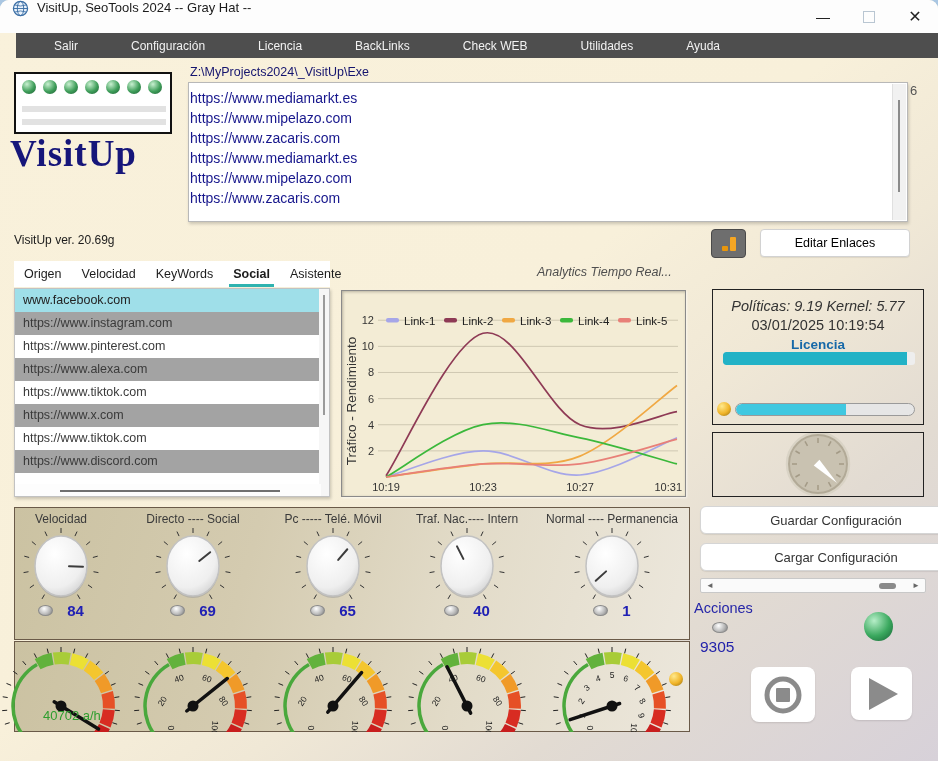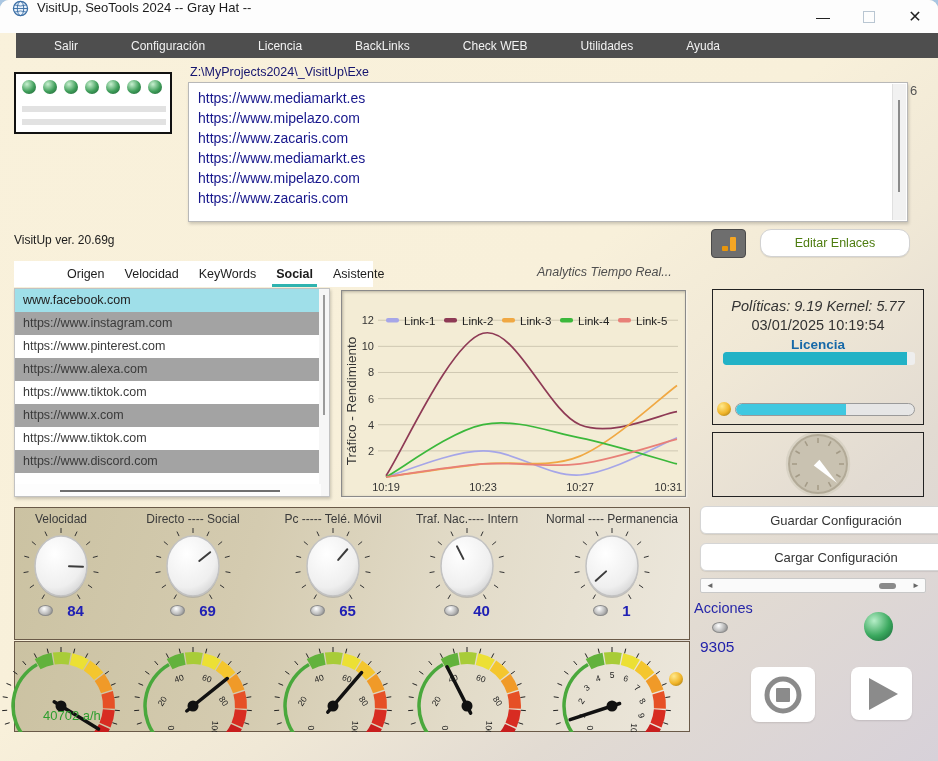--- a/index.html
+++ b/index.html
@@ -18,30 +18,30 @@
   .menuitem{color:#f2f2f2;font-size:12px;white-space:nowrap;}
   
   .logobox{position:absolute;left:14px;top:72px;width:158px;height:62px;background:#fff;border:2px solid #111;box-sizing:border-box;}
   .dotrow{position:absolute;left:6px;top:6px;display:flex;gap:7px;}
   .gdot{width:14px;height:14px;border-radius:50%;background:radial-gradient(circle at 35% 30%,#c8f0d0,#3f9e5a 55%,#1c5c32);}
   .lline{position:absolute;left:6px;width:144px;height:6px;background:#e2e2e2;}
   .logotext{position:absolute;left:10px;top:132px;width:175px;font-family:"Liberation Serif",serif;font-weight:bold;font-size:37px;color:#16167a;letter-spacing:1px;}
   .version{position:absolute;left:14px;top:233px;font-size:12px;color:#1b1b1b;}
   
   .pathlabel{position:absolute;left:190px;top:65px;font-size:12.5px;color:#14146e;}
-  .urlbox{position:absolute;left:188px;top:82px;width:720px;height:140px;background:#fff;border:1px solid #b8b8b8;box-shadow:1px 2px 3px rgba(0,0,0,.18);box-sizing:border-box;padding:5px 9px;}
+  .urlbox{position:absolute;left:188px;top:82px;width:720px;height:140px;background:#fff;border:1px solid #b8b8b8;box-shadow:1px 2px 3px rgba(0,0,0,.18);box-sizing:border-box;padding:5px 1px;}
   .urlline{font-size:14px;line-height:20px;color:#17178c;white-space:nowrap;}
   .urlvscroll{position:absolute;right:1px;top:1px;width:13px;height:136px;background:#f1f1f1;border-left:1px solid #e0e0e0;}
   .urlvthumb{position:absolute;left:5px;top:16px;width:2px;height:92px;background:#8a8a8a;}
   .countlabel{position:absolute;left:910px;top:83px;font-size:13px;color:#555;}
   
   .gabtn{position:absolute;left:711px;top:229px;width:33px;height:27px;background:#6e6e6e;border:1px solid #4a4a4a;border-radius:4px;display:flex;align-items:center;justify-content:center;}
-  .editbtn{position:absolute;left:760px;top:229px;width:148px;height:26px;background:#fff;border:1px solid #d2d2d2;border-radius:11px;font-size:12.5px;color:#4d7c0f;display:flex;align-items:center;justify-content:center;box-shadow:0 1px 1px rgba(0,0,0,.08);}
-  
-  .tabstrip{position:absolute;height:26px;background:#fff;display:flex;align-items:center;padding-left:43px;}
+  .editbtn{position:absolute;left:760px;top:229px;width:148px;height:26px;background:#fff;border:1px solid #d2d2d2;border-radius:4px;font-size:12.5px;color:#000000;display:flex;align-items:center;justify-content:center;box-shadow:0 1px 1px rgba(0,0,0,.08);}
+  
+  .tabstrip{position:absolute;height:26px;background:#fff;display:flex;align-items:center;}
   .ltabs{left:14px;top:261px;width:316px;}
   .ctabs{left:341px;top:261px;width:190px;}
   .tab{position:relative;font-size:12.5px;color:#1c1c1c;padding:0 10px;height:100%;display:flex;align-items:center;white-space:nowrap;}
   .tab.active{font-weight:bold;}
   .tab.active:after{content:"";position:absolute;left:6px;right:6px;bottom:0;height:3px;background:#2fb3b0;}
   .extratab{position:absolute;left:537px;top:265px;font-size:12.5px;font-style:italic;color:#4f4f4f;white-space:nowrap;}
   
   .leftlist{position:absolute;left:14px;top:288px;width:316px;height:209px;background:#fff;border:1px solid #c2c2c2;box-shadow:1px 2px 3px rgba(0,0,0,.2);box-sizing:border-box;overflow:hidden;}
   .lrow{height:23px;line-height:23px;font-size:12.5px;color:#3a3a3a;padding-left:8px;white-space:nowrap;}
   .lrow.alt{background:#a3a3a3;}
@@ -135,20 +135,21 @@
         <span class="gdot"></span>
         <span class="gdot"></span>
         <span class="gdot"></span>
         <span class="gdot"></span>
         <span class="gdot"></span>
         <span class="gdot"></span>
     </div>
     <div class="lline" style="top:32px;"></div>
     <div class="lline" style="top:45px;"></div>
   </div>
+  <div class="logotext">VisitUp</div>
   <div class="version">VisitUp ver. 20.69g</div>
 
   <div class="pathlabel">Z:\MyProjects2024\_VisitUp\Exe</div>
   <div class="urlbox" id="urlbox">
     <div class="urlvscroll">
         <div class="urlvthumb"></div>
       </div>
   <div class="urlline">https://www.mediamarkt.es</div>
       <div class="urlline">https://www.mipelazo.com</div>
       <div class="urlline">https://www.zacaris.com</div>

